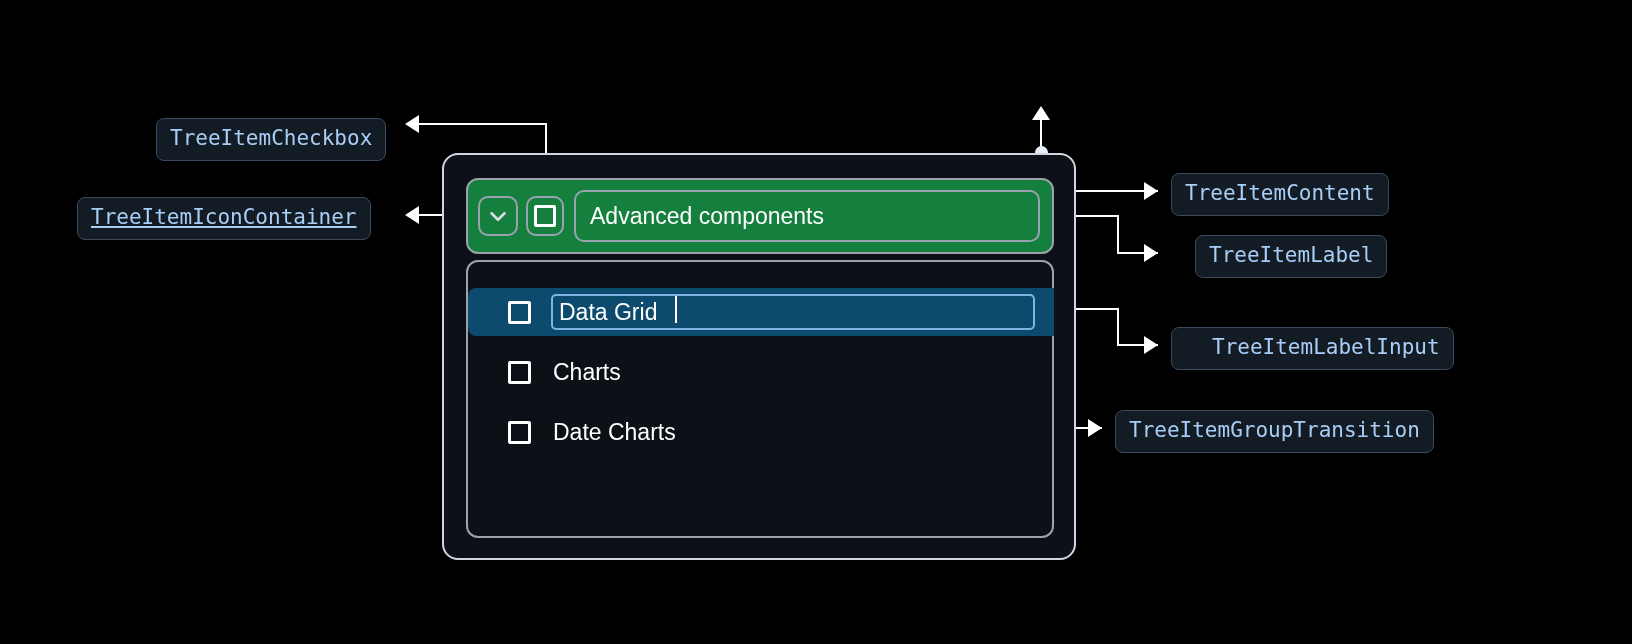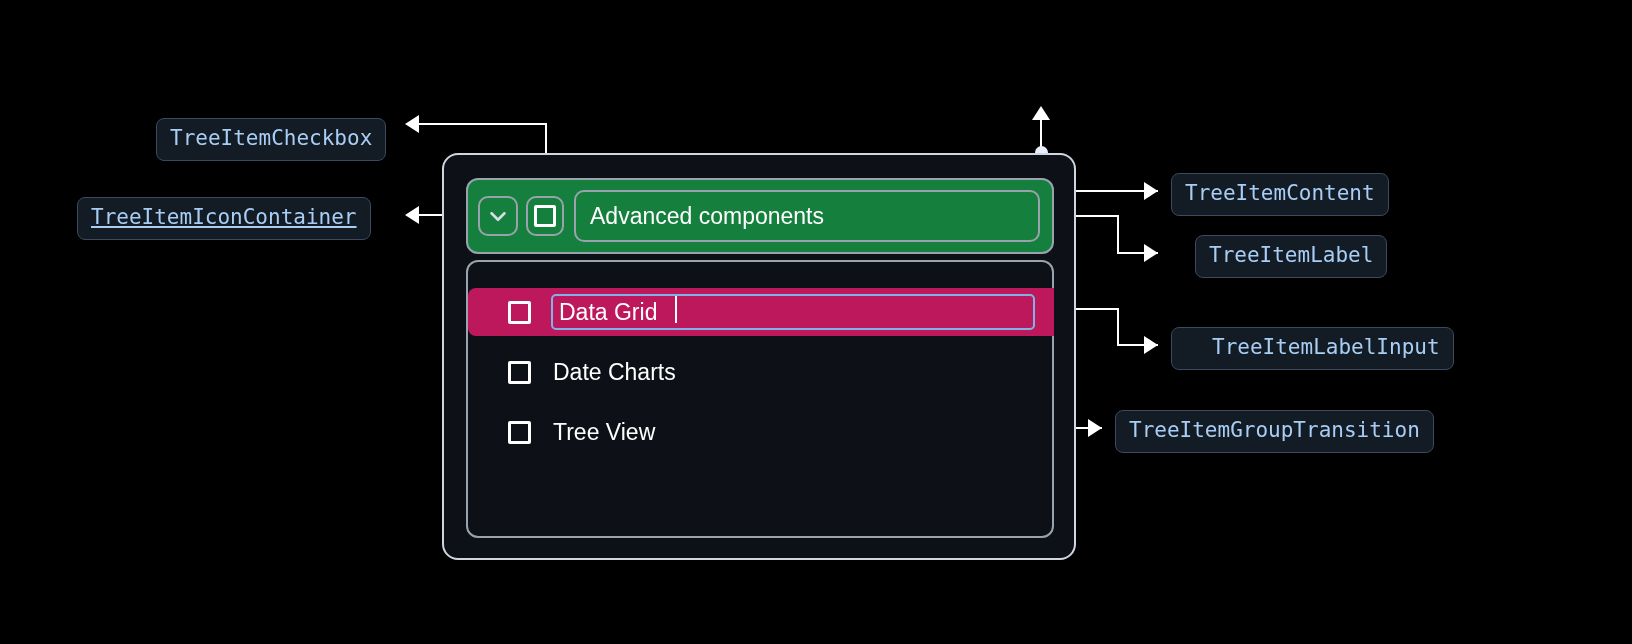--- a/index.html
+++ b/index.html
@@ -159,21 +159,21 @@
   .row {
     position: relative;
     height: 48px;
     display: flex;
     align-items: center;
     box-sizing: border-box;
     padding-left: 40px;
     margin-bottom: 12px;
   }
   .row.selected {
-    background: #be185d;
+    background: #0c4a6e;
     border-radius: 8px 0 0 8px;
     margin-right: -2px;
     padding-right: 16px;
   }
   .row-cb {
     width: 23px;
     height: 23px;
     box-sizing: border-box;
     border: 3px solid #ffffff;
     border-radius: 2px;
@@ -273,28 +273,28 @@
     <div class="tree-label">Advanced components</div>
   </div>
 
   <div class="group-transition">
 
     <div class="row selected">
       <span class="row-cb"></span>
       <input class="row-input" type="text" value="Data Grid" style="">
     </div>
 
+    <div class="row">
+      <span class="row-cb"></span>
+      <span class="row-label">Charts</span>
+    </div>
 
     <div class="row">
       <span class="row-cb"></span>
       <span class="row-label">Date Charts</span>
     </div>
 
-    <div class="row">
-      <span class="row-cb"></span>
-      <span class="row-label">Tree View</span>
-    </div>
 
   </div>
 
   <div class="caret"></div>
 
 </div>
 
 </body></html>

